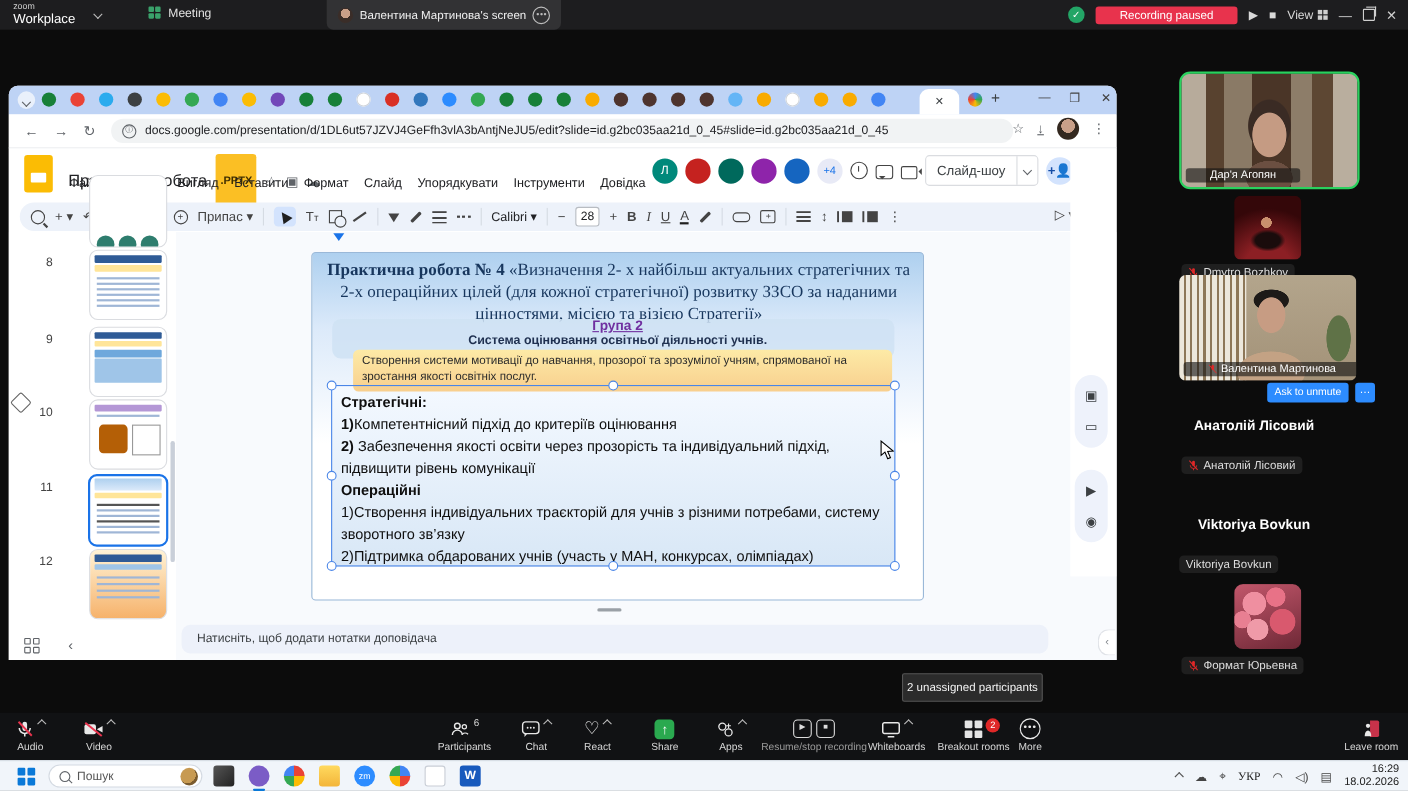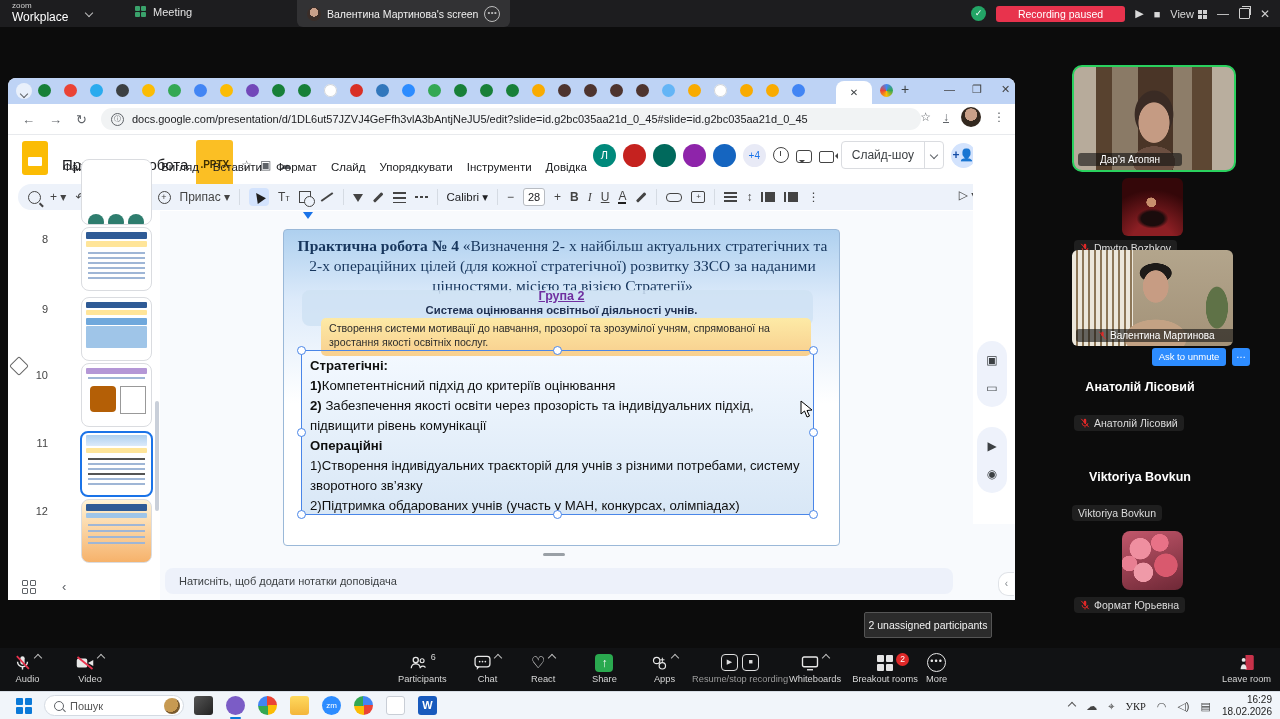--- a/index.html
+++ b/index.html
@@ -164,21 +164,21 @@
       background-position:0 0,0 0,0 0,0 0,left top,0 0;background-repeat:no-repeat;}
   .p6{left:1122px;top:531px;width:61px;height:59px;border-radius:8px;
       background:radial-gradient(circle 11px at 30% 30%,#ef8fa0 95%,transparent),
                  radial-gradient(circle 9px at 62% 20%,#e87287 95%,transparent),
                  radial-gradient(circle 12px at 72% 58%,#d9596e 95%,transparent),
                  radial-gradient(circle 10px at 35% 70%,#ef9aa8 95%,transparent),
                  radial-gradient(circle 8px at 12% 55%,#e87f92 95%,transparent),
                  linear-gradient(160deg,#c2576b,#6e2836);}
   .askbtn{position:absolute;left:1152px;top:348px;width:74px;height:18px;background:#2d8cff;border-radius:3px;color:#fff;font-size:9.5px;text-align:center;line-height:18px;}
   .dotsbtn{position:absolute;left:1232px;top:348px;width:18px;height:18px;background:#2d8cff;border-radius:3px;color:#fff;font-size:10px;text-align:center;line-height:14px;}
-  .tooltip{position:absolute;left:820px;top:612px;width:126px;height:24px;background:#2b2b2b;border:1px solid #555;color:#f1f1f1;font-size:10.5px;text-align:center;line-height:24px;border-radius:2px;margin-left:44px;}
+  .tooltip{position:absolute;left:820px;top:612px;width:126px;height:24px;background:#2b2b2b;border:1px solid #555;color:#f1f1f1;font-size:10.5px;text-align:center;line-height:24px;border-radius:2px;}
 
   
   .ztoolbar{position:absolute;left:0;top:648px;width:1280px;height:43px;background:#111214;}
   .zi{position:absolute;top:5px;display:flex;flex-direction:column;align-items:center;color:#d6d6d6;}
   .zi .lbl{font-size:9.3px;margin-top:2px;color:#d6d6d6;white-space:nowrap;}
   .zi .lbl.dim{color:#9a9a9a;}
   .zi .ich{height:19px;display:flex;align-items:center;gap:4px;}
   .zchev{position:relative;top:-5px;width:5px;height:5px;border-top:1.4px solid #bbb;border-right:1.4px solid #bbb;transform:rotate(-45deg);}
   .cnt{position:relative;top:-6px;font-size:9px;color:#d6d6d6;}
   .share-ic{width:18px;height:18px;background:#2aa94f;border-radius:4px;color:#fff;font-size:12px;line-height:18px;text-align:center;font-weight:bold;}
@@ -456,21 +456,21 @@
             <span class="bold">Практична робота № 4</span><span> «Визначення  2- х найбільш актуальних стратегічних та 2-х операційних цілей  (для кожної стратегічної) розвитку ЗЗСО за наданими цінностями, місією та  візією Стратегії»</span>
           </div>
           <div class="s-blueband"></div>
           <div class="s-group">Група 2</div>
           <div class="s-heading">Система оцінювання освітньої діяльності учнів.</div>
           <div class="tbox"></div>
           <div class="s-orange">Створення системи мотивації до навчання, прозорої та зрозумілої учням, спрямованої  на зростання якості освітніх послуг.</div>
           <div class="tbox-text">
             <div><span class="bold">Стратегічні:</span></div>
             <div><span class="bold">1)</span><span>Компетентнісний підхід до критеріїв оцінювання</span></div>
-            <div><span class="bold">2)</span><span> Забезпечення якості освіти через прозорість та індивідуальних підхід, підвищити рівень комунікації</span></div>
+            <div><span class="bold">2)</span><span> Забезпечення якості освіти через прозорість та індивідуальний підхід, підвищити рівень комунікації</span></div>
             <div><span class="bold">Операційні</span></div>
             <div><span>1)</span><span>Створення індивідуальних траєкторій для учнів з різними потребами, систему зворотного зв’язку</span></div>
             <div><span>2)</span><span>Підтримка обдарованих учнів (участь у МАН, конкурсах, олімпіадах)</span></div>
           </div>
           <div class="tbox-border"></div>
           <span class="handle" style="left:13px;top:116px"></span>
           <span class="handle" style="left:269px;top:116px"></span>
           <span class="handle" style="left:525px;top:116px"></span>
           <span class="handle" style="left:13px;top:198px"></span>
           <span class="handle" style="left:525px;top:198px"></span>

